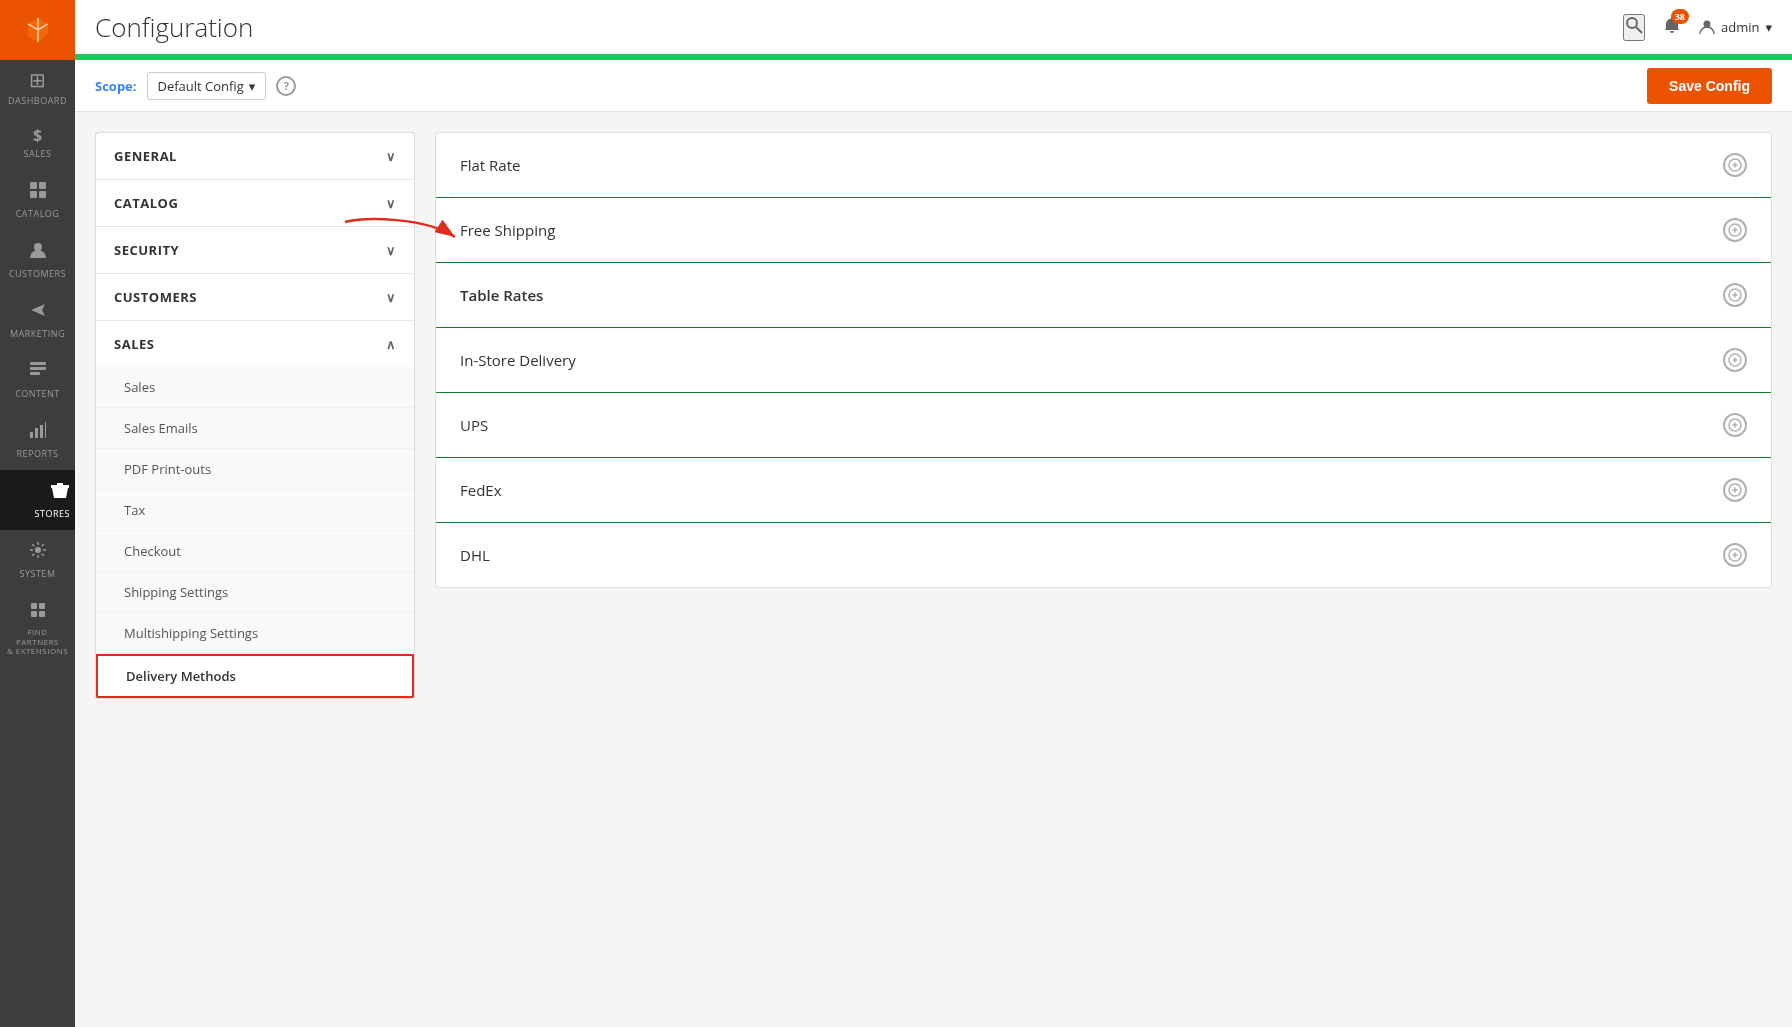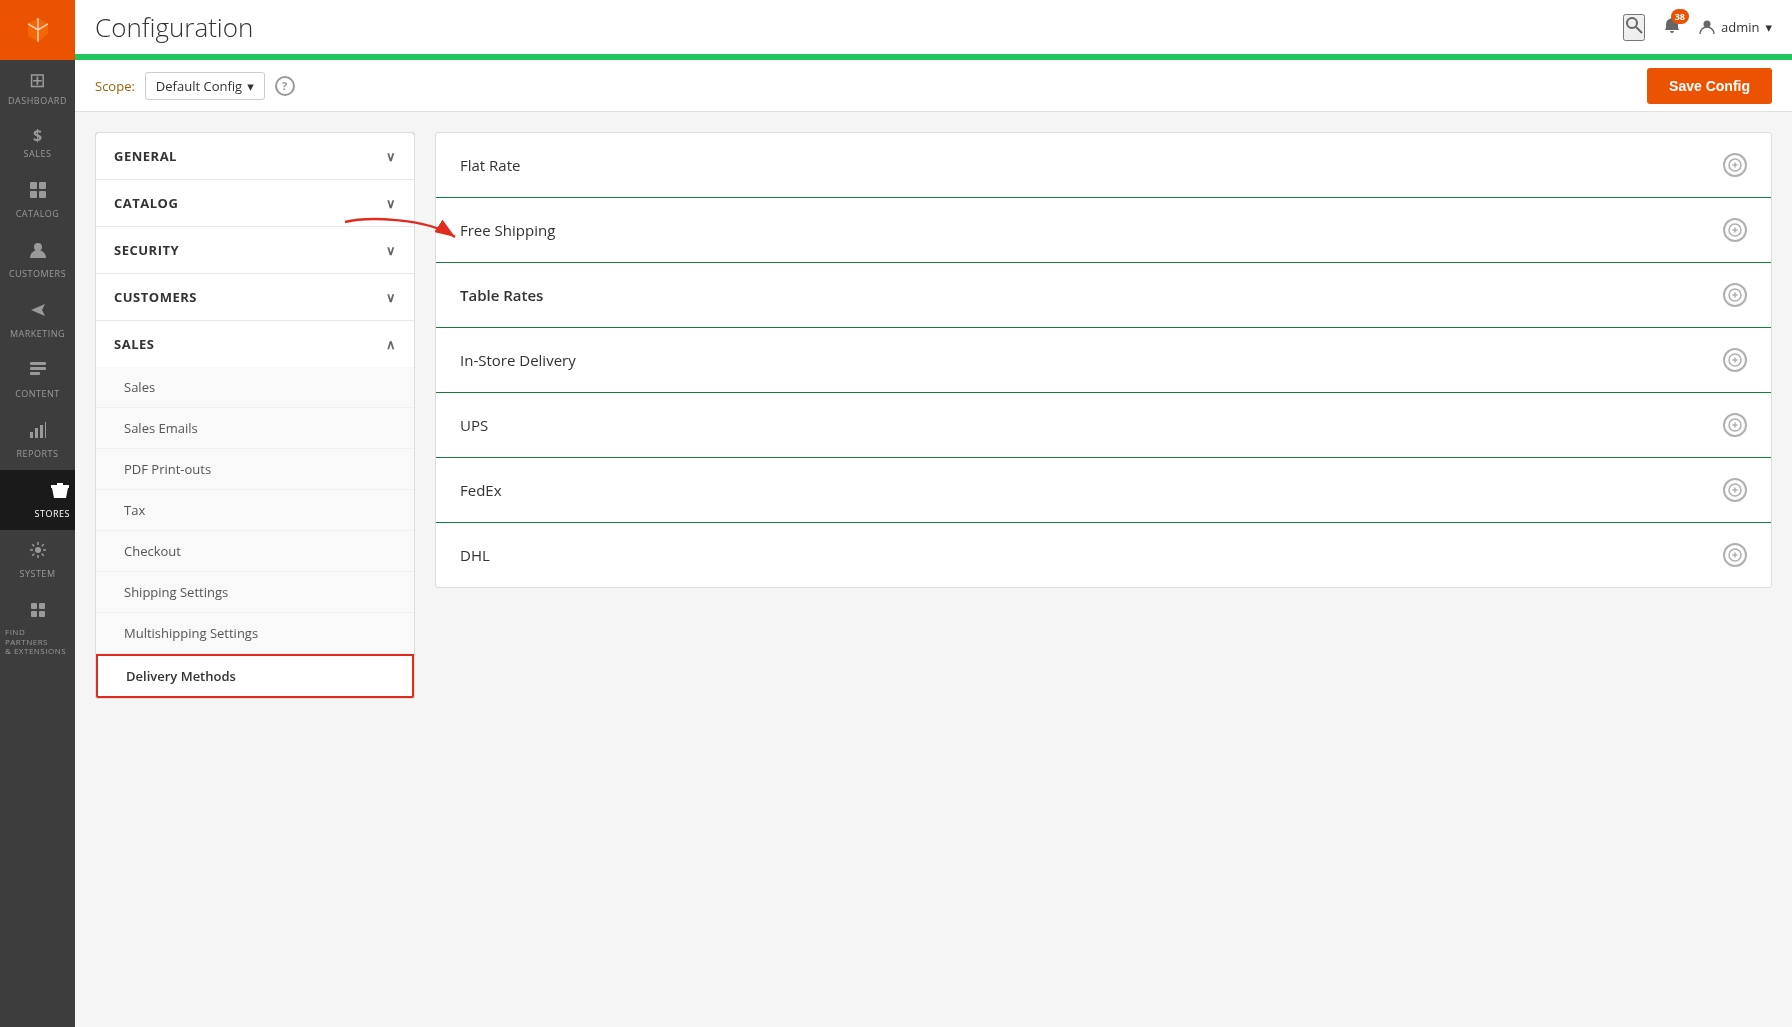--- a/index.html
+++ b/index.html
@@ -111,22 +111,22 @@
       border-bottom: 1px solid #e0e0e0;
       flex-shrink: 0;
     }
     .scope-left {
       display: flex;
       align-items: center;
       gap: 10px;
     }
     .scope-label {
       font-size: 13px;
-      color: #a16207;
-      font-weight: 400;
+      color: #3b82f6;
+      font-weight: 700;
     }
     .scope-select {
       display: flex;
       align-items: center;
       gap: 5px;
       border: 1px solid #ccc;
       border-radius: 3px;
       padding: 4px 10px;
       font-size: 13px;
       color: #333;
@@ -338,21 +338,21 @@
   </div>
   <div class="nav-item">
     <span class="nav-icon">
       <svg width="20" height="20" viewBox="0 0 20 20" fill="currentColor">
           <rect x="3" y="3" width="6" height="6" rx="1"></rect>
           <rect x="11" y="3" width="6" height="6" rx="1"></rect>
           <rect x="3" y="11" width="6" height="6" rx="1"></rect>
           <rect x="11" y="11" width="6" height="6" rx="1"></rect>
         </svg>
     </span>
-    <span class="nav-label" style="font-size:8px; line-height:1.2; text-align:left;">FIND PARTNERS<br>&amp; EXTENSIONS</span>
+    <span class="nav-label" style="font-size:8px; line-height:1.2; text-align:center;">FIND PARTNERS<br>&amp; EXTENSIONS</span>
   </div>
 </div>
 
 <div class="main-content">
 
   <div class="top-bar">
     <h1 class="page-title">Configuration</h1>
     <div class="top-bar-right">
       <button class="search-icon-btn">
         <svg width="18" height="18" viewBox="0 0 18 18" fill="none" stroke="#666" stroke-width="2">

